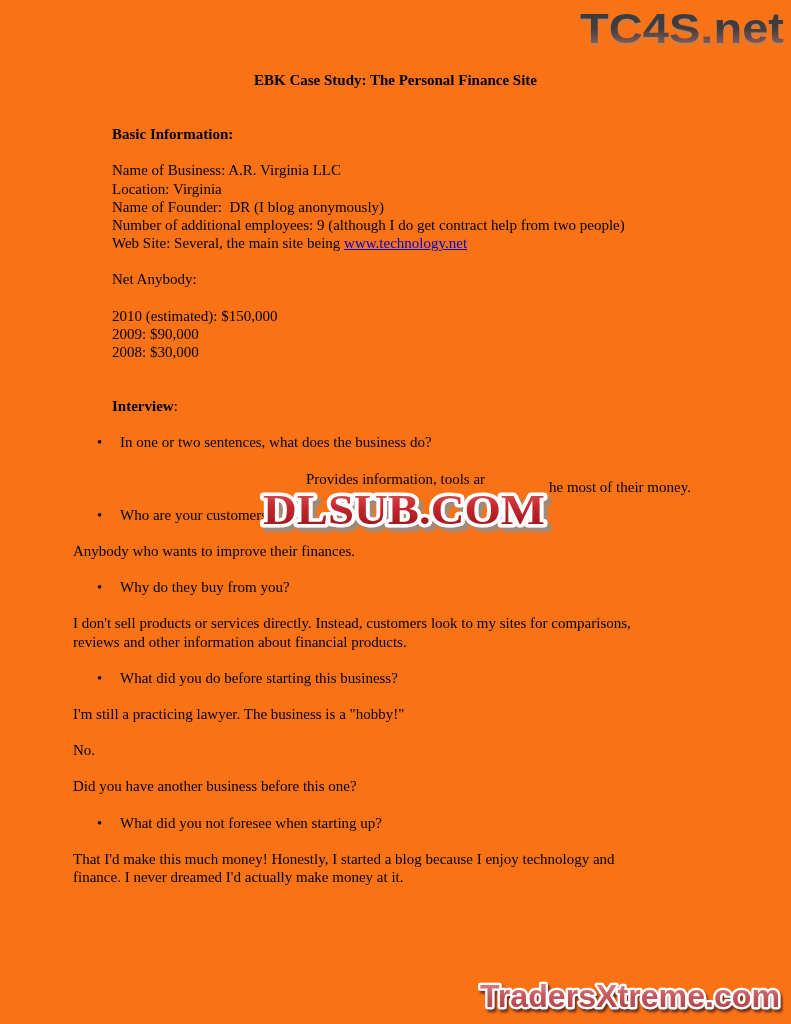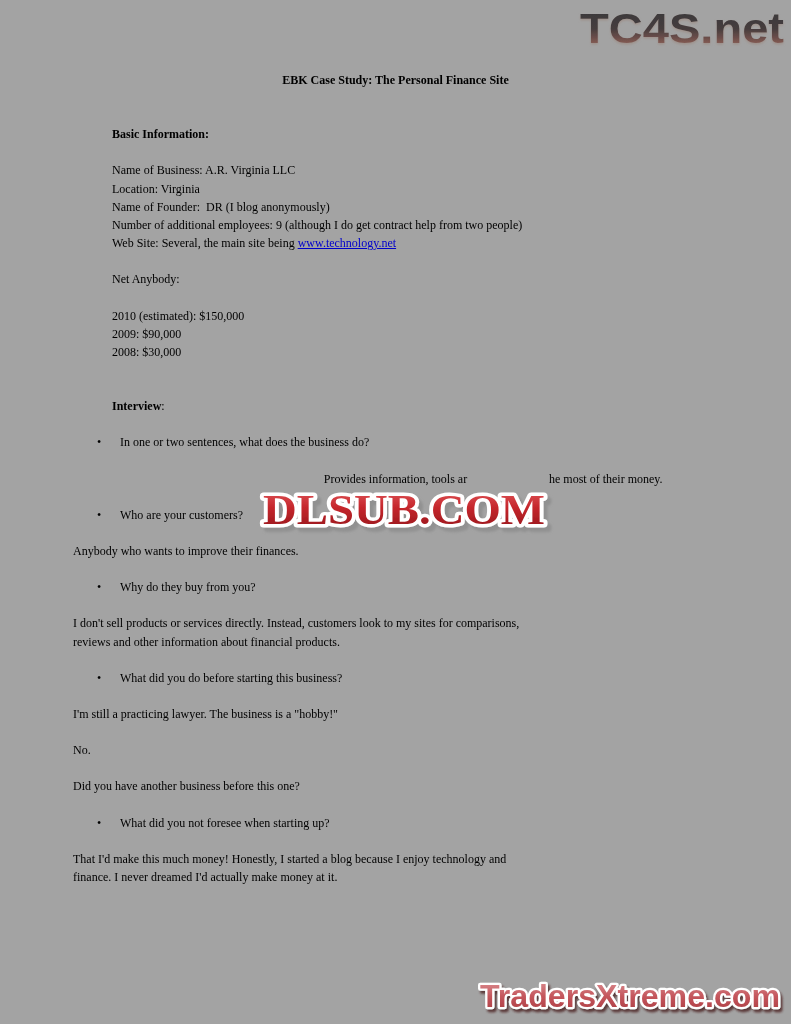--- a/index.html
+++ b/index.html
@@ -1,36 +1,36 @@
 <!DOCTYPE html>
 <html><head>
 <meta charset="utf-8">
 <style>
   html,body{margin:0;padding:0;}
   body{
     width:791px;height:1024px;background:#ffffff;overflow:hidden;
     font-family:"Liberation Serif","DejaVu Serif",serif;
     -webkit-font-smoothing:antialiased;
   }
-  .page{position:relative;width:791px;height:1024px;background:#a3a3a3;}
+  .page{position:relative;width:791px;height:1024px;background:#f97316;}
   .doc{
     position:absolute;left:73px;top:71px;width:645px;
-    font-size:12px;line-height:18.2px;color:#000;
+    font-size:15px;line-height:18.2px;color:#000;
   }
   .doc p{margin:0;white-space:pre-wrap;}
   .mt1{margin-top:18px !important;}
   .mt2{margin-top:36px !important;}
   .title{font-weight:bold;text-align:center;width:645px;}
   .indent{margin-left:39px !important;}
   .bold{font-weight:bold;}
   .bullet-line{position:relative;padding-left:47px;}
   .bullet-line .marker{position:absolute;left:24px;top:0;}
   a.doclink{color:#0000cc;text-decoration:underline;cursor:pointer;}
   .a1{position:relative;height:18.2px;text-align:center;}
-  .a1 .a1-right{position:absolute;left:476px;top:0;white-space:pre;}
+  .a1 .a1-right{position:absolute;left:476px;top:8px;white-space:pre;}
   
   .wm-tc4s{position:absolute;top:2px;right:3px;}
   .wm-dlsub{position:absolute;left:254px;top:482px;z-index:5;}
   .wm-traders{position:absolute;right:1px;bottom:4px;z-index:5;}
 </style>
 </head>
 <body>
 
 <div class="page">
 

